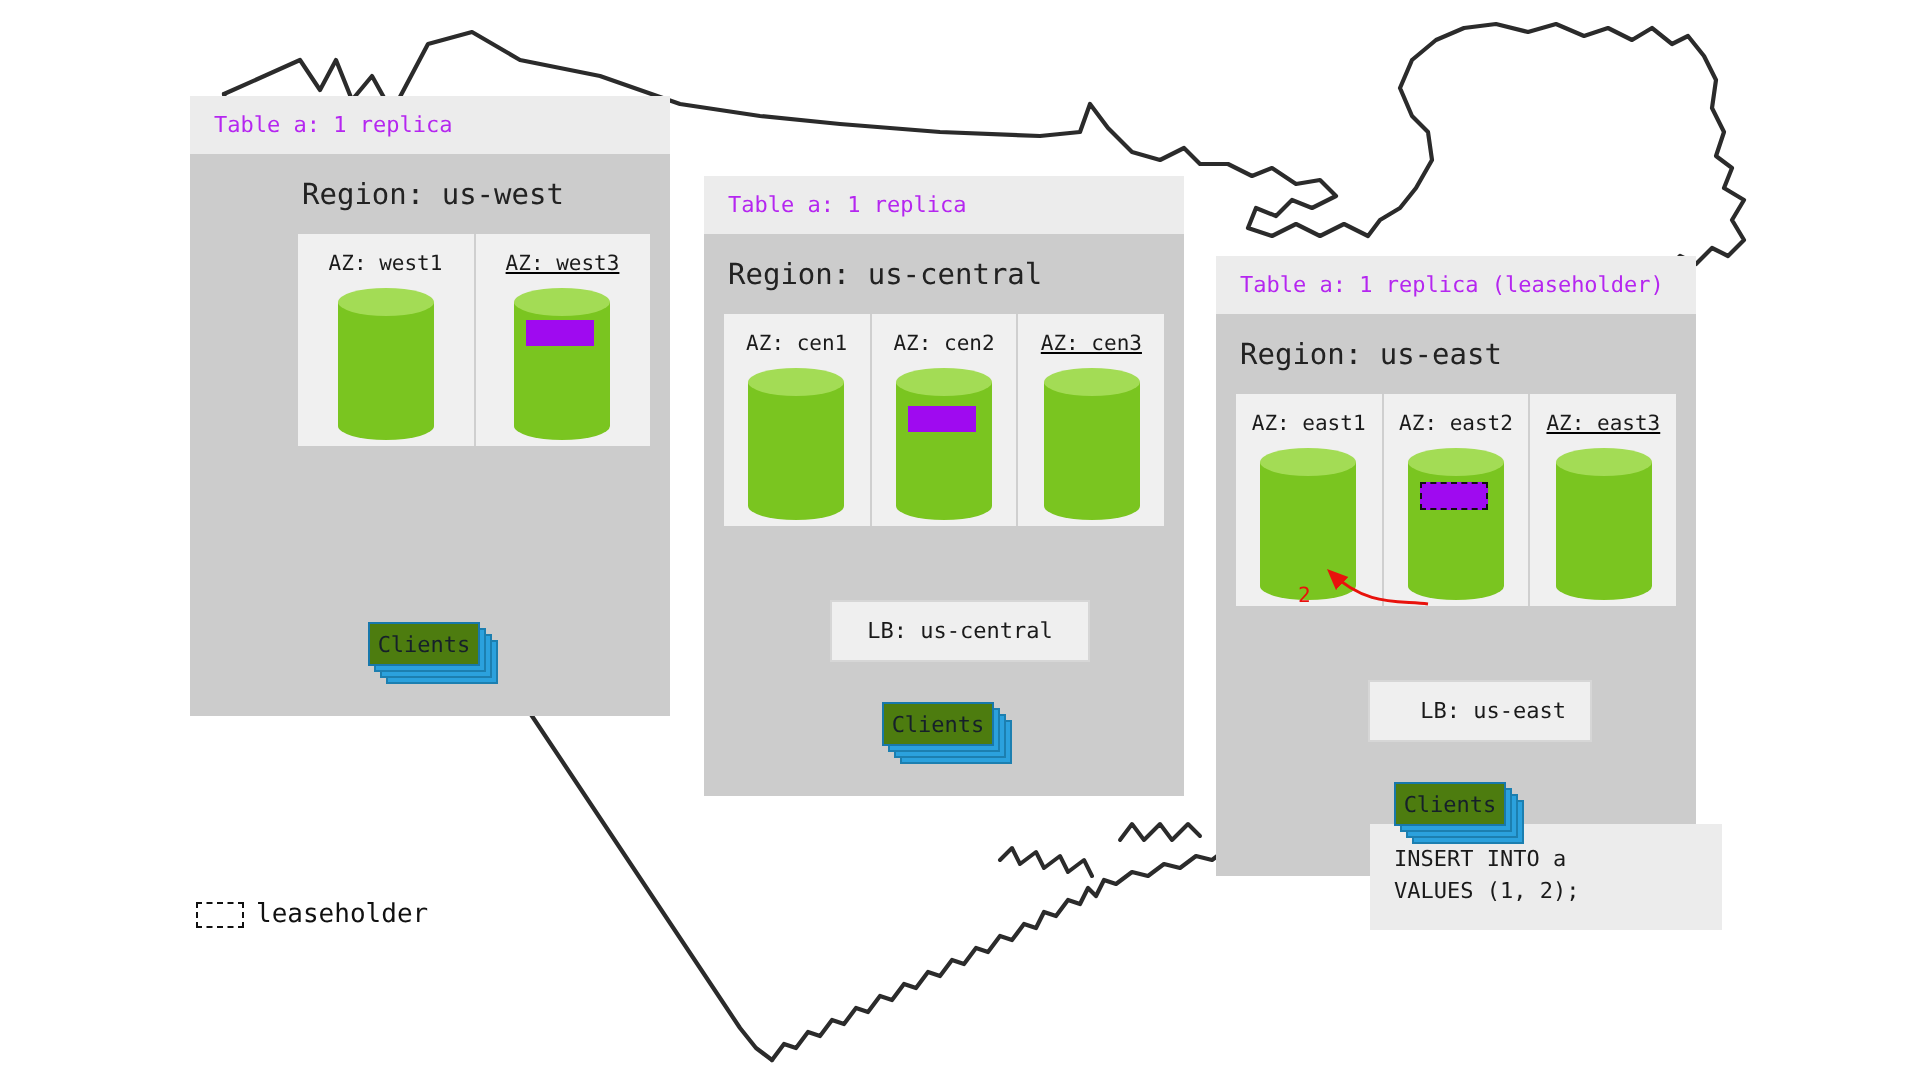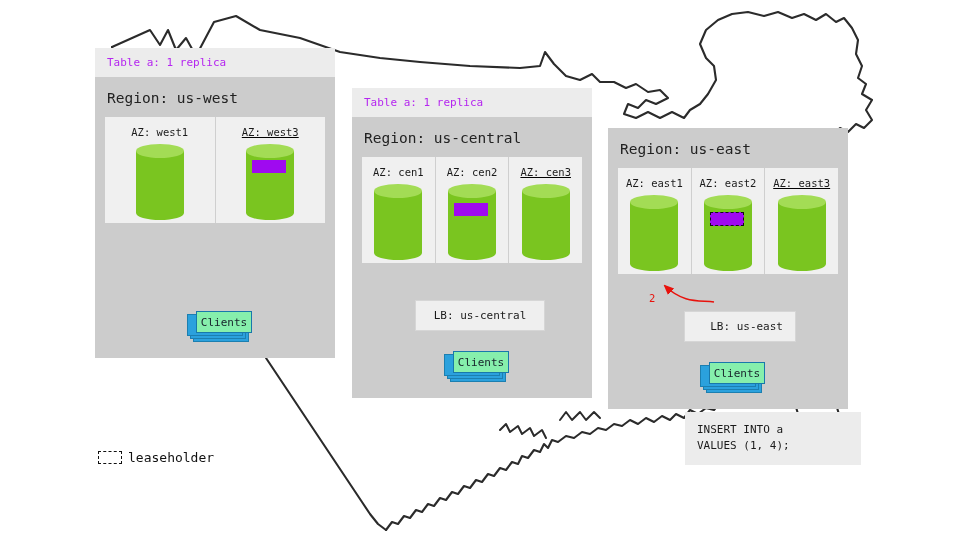--- a/index.html
+++ b/index.html
@@ -103,22 +103,22 @@
   .clients{
     position:absolute;
     z-index:5;
   }
   .clients .sheet{
     position:absolute;
     background:#2ba1dd;
     border:1px solid #1c7fb0;
   }
   .clients .front{
-    position:absolute;left:12px;top:0;
-    background:#86efac;
+    position:absolute;left:0;top:0;
+    background:#4d7c0f;
     border:1px solid #1878ab;
     color:#16202a;
     font-size:11px;
     display:flex;align-items:center;justify-content:center;
     white-space:nowrap;
   }
 
   
   .sql-box{
     position:absolute;
@@ -214,21 +214,21 @@
       <path d="M560,420 L566,412 L572,420 L580,412 L586,420
                L594,412 L600,418"></path>
       <path d="M610,400 L618,392 L624,400 L632,390 L638,398
                L646,388 L652,396 L660,386"></path>
       <path d="M700,398 L708,392 L712,400 L720,394 L724,402"></path>
     </g>
   </svg>
 
   <div class="region-panel" id="panel-west" style="left:95px;top:48px;width:240px;">
     <div class="panel-title">Table a: 1 replica</div>
-    <div class="panel-body" style="height:281px;">
+    <div class="panel-body" style="height:281px;padding-left:44px;">
       <div class="region-label">Region: us-west</div>
 
       <div class="az-strip" style="height:106px;">
         <div class="az-col">
           <span class="az-label">AZ: west1</span>
           <div class="cyl" style="width:48px;height:76px;">
             <div class="cyl-bot"></div>
             <div class="cyl-body"></div>
             <div class="cyl-top"></div>
           </div>
@@ -298,20 +298,21 @@
         <div class="sheet" style="left:6px;top:6px;width:54px;height:20px;"></div>
         <div class="sheet" style="left:3px;top:3px;width:54px;height:20px;"></div>
         <div class="front" style="width:54px;height:20px;">
           <span>Clients</span>
         </div>
       </div>
     </div>
   </div>
 
   <div class="region-panel" id="panel-east" style="left:608px;top:128px;width:240px;">
+    <div class="panel-title">Table a: 1 replica (leaseholder)</div>
     <div class="panel-body" style="height:281px;">
       <div class="region-label">Region: us-east</div>
 
       <div class="az-strip" style="height:106px;">
         <div class="az-col">
           <span class="az-label">AZ: east1</span>
           <div class="cyl" style="width:48px;height:76px;">
             <div class="cyl-bot"></div>
             <div class="cyl-body"></div>
             <div class="cyl-top"></div>
@@ -345,21 +346,21 @@
         <div class="sheet" style="left:6px;top:6px;width:54px;height:20px;"></div>
         <div class="sheet" style="left:3px;top:3px;width:54px;height:20px;"></div>
         <div class="front" style="width:54px;height:20px;">
           <span>Clients</span>
         </div>
       </div>
     </div>
   </div>
 
   <div class="sql-box" style="left:685px;top:412px;width:152px;">INSERT INTO a
-VALUES (1, 4);</div>
+VALUES (1, 2);</div>
 
   <svg id="arrow-layer" viewBox="0 0 960 540">
     <defs>
       <marker id="redhead" markerWidth="7" markerHeight="7" refX="5.6" refY="3" orient="auto">
         <path d="M0,0 L7,3 L0,6 z" fill="#e8120c"></path>
       </marker>
     </defs>
     <path d="M714,302 C700,300 684,304 665,286" fill="none" stroke="#e8120c" stroke-width="1.5" marker-end="url(#redhead)"></path>
   </svg>
   <div class="arrow-num" style="left:649px;top:292px;">2</div>

